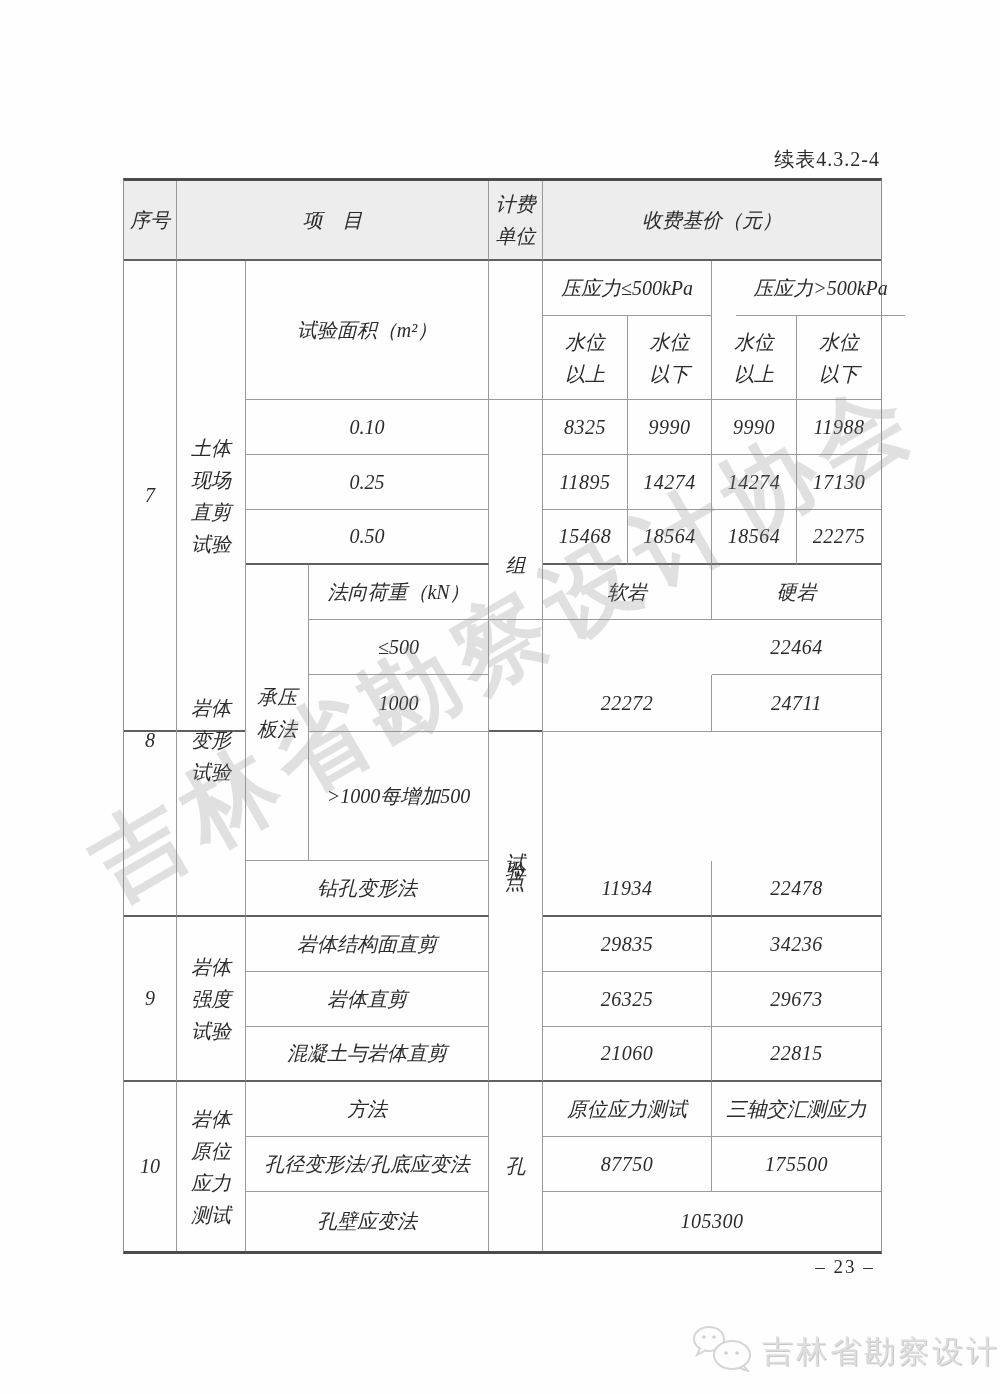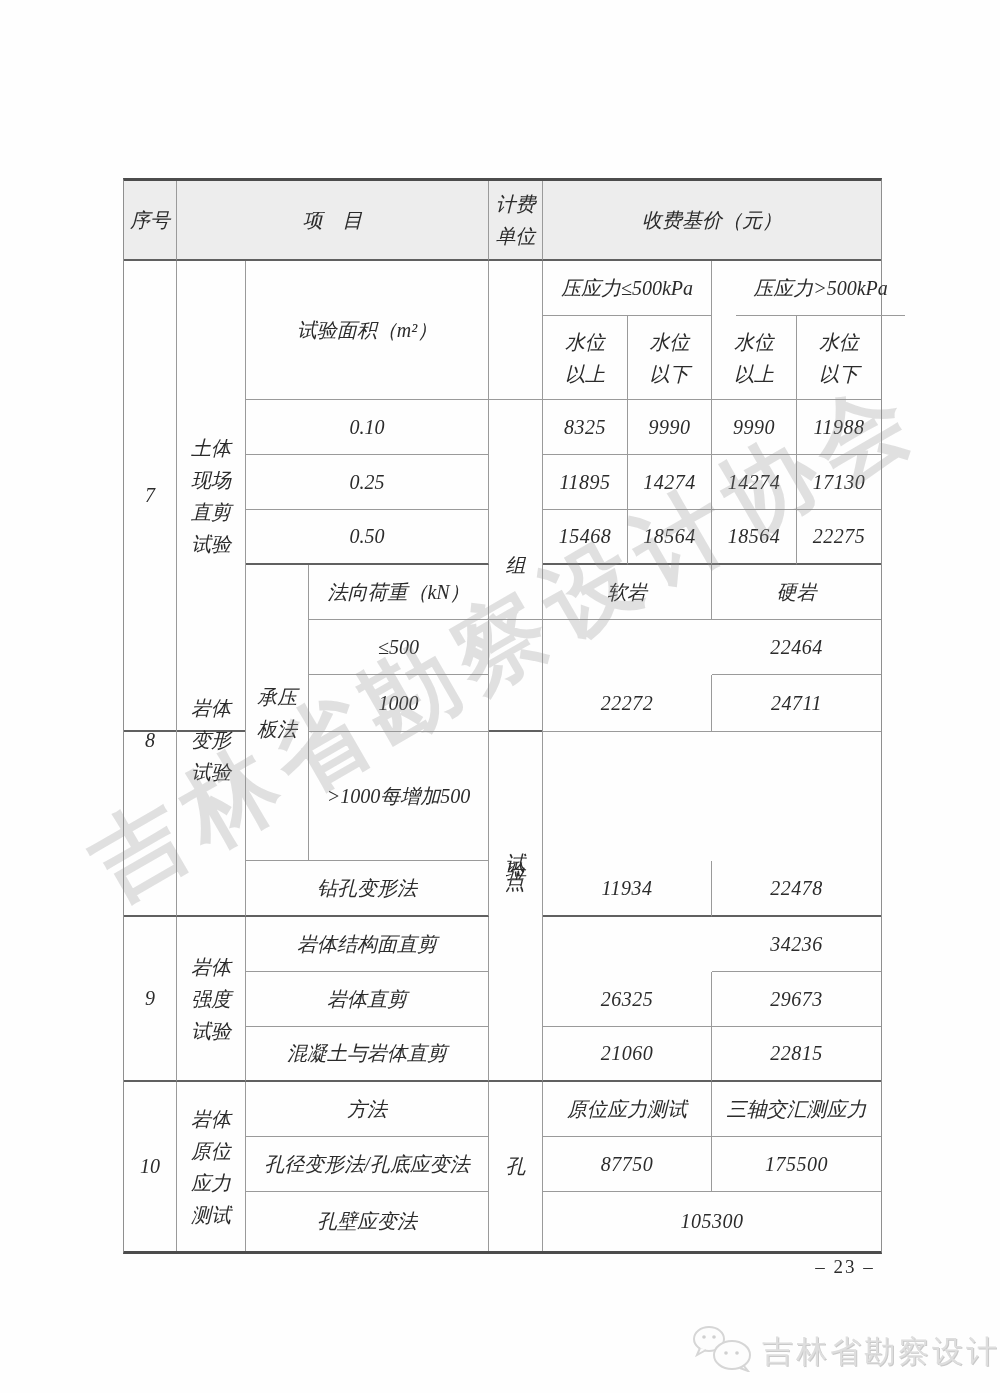--- a/index.html
+++ b/index.html
@@ -42,20 +42,21 @@
     color:#dedede;font-size:31px;letter-spacing:3px;text-shadow:1px 1px 0 #c9c9c9, -1px -1px 0 #ffffff;
     white-space:nowrap;
   }
   .footer-brand svg{flex:0 0 auto;}
 </style>
 </head>
 <body>
 
 <div id="screen">
 
+  <div class="cont-label">续表4.3.2-4</div>
 
   <div id="feetable">
 
     <div class="cell hdr bb2" style="left:0;top:0;width:53px;height:80px">序号</div>
     <div class="cell hdr bb2" style="left:53px;top:0;width:312px;height:80px">项　目</div>
     <div class="cell hdr bb2 stack" style="left:365px;top:0;width:54px;height:80px">
       <span>计费</span>
       <span>单位</span>
     </div>
     <div class="cell hdr bb2 nr" style="left:419px;top:0;width:338px;height:80px">收费基价（元）</div>
@@ -144,20 +145,21 @@
     <div class="cell bb2" style="left:0;top:736px;width:53px;height:165px">9</div>
     <div class="cell bb2 stack" style="left:53px;top:736px;width:69px;height:165px">
       <span>岩体</span>
       <span>强度</span>
       <span>试验</span>
     </div>
     <div class="cell" style="left:122px;top:736px;width:243px;height:55px">岩体结构面直剪</div>
     <div class="cell" style="left:122px;top:791px;width:243px;height:55px">岩体直剪</div>
     <div class="cell bb2" style="left:122px;top:846px;width:243px;height:55px">混凝土与岩体直剪</div>
 
+    <div class="cell num" style="left:419px;top:736px;width:169px;height:55px">29835</div>
     <div class="cell num nr" style="left:588px;top:736px;width:169px;height:55px">34236</div>
     <div class="cell num" style="left:419px;top:791px;width:169px;height:55px">26325</div>
     <div class="cell num nr" style="left:588px;top:791px;width:169px;height:55px">29673</div>
     <div class="cell num bb2" style="left:419px;top:846px;width:169px;height:55px">21060</div>
     <div class="cell num bb2 nr" style="left:588px;top:846px;width:169px;height:55px">22815</div>
 
     <div class="cell nb" style="left:0;top:901px;width:53px;height:169px">10</div>
     <div class="cell nb stack" style="left:53px;top:901px;width:69px;height:169px">
       <span>岩体</span>
       <span>原位</span>

